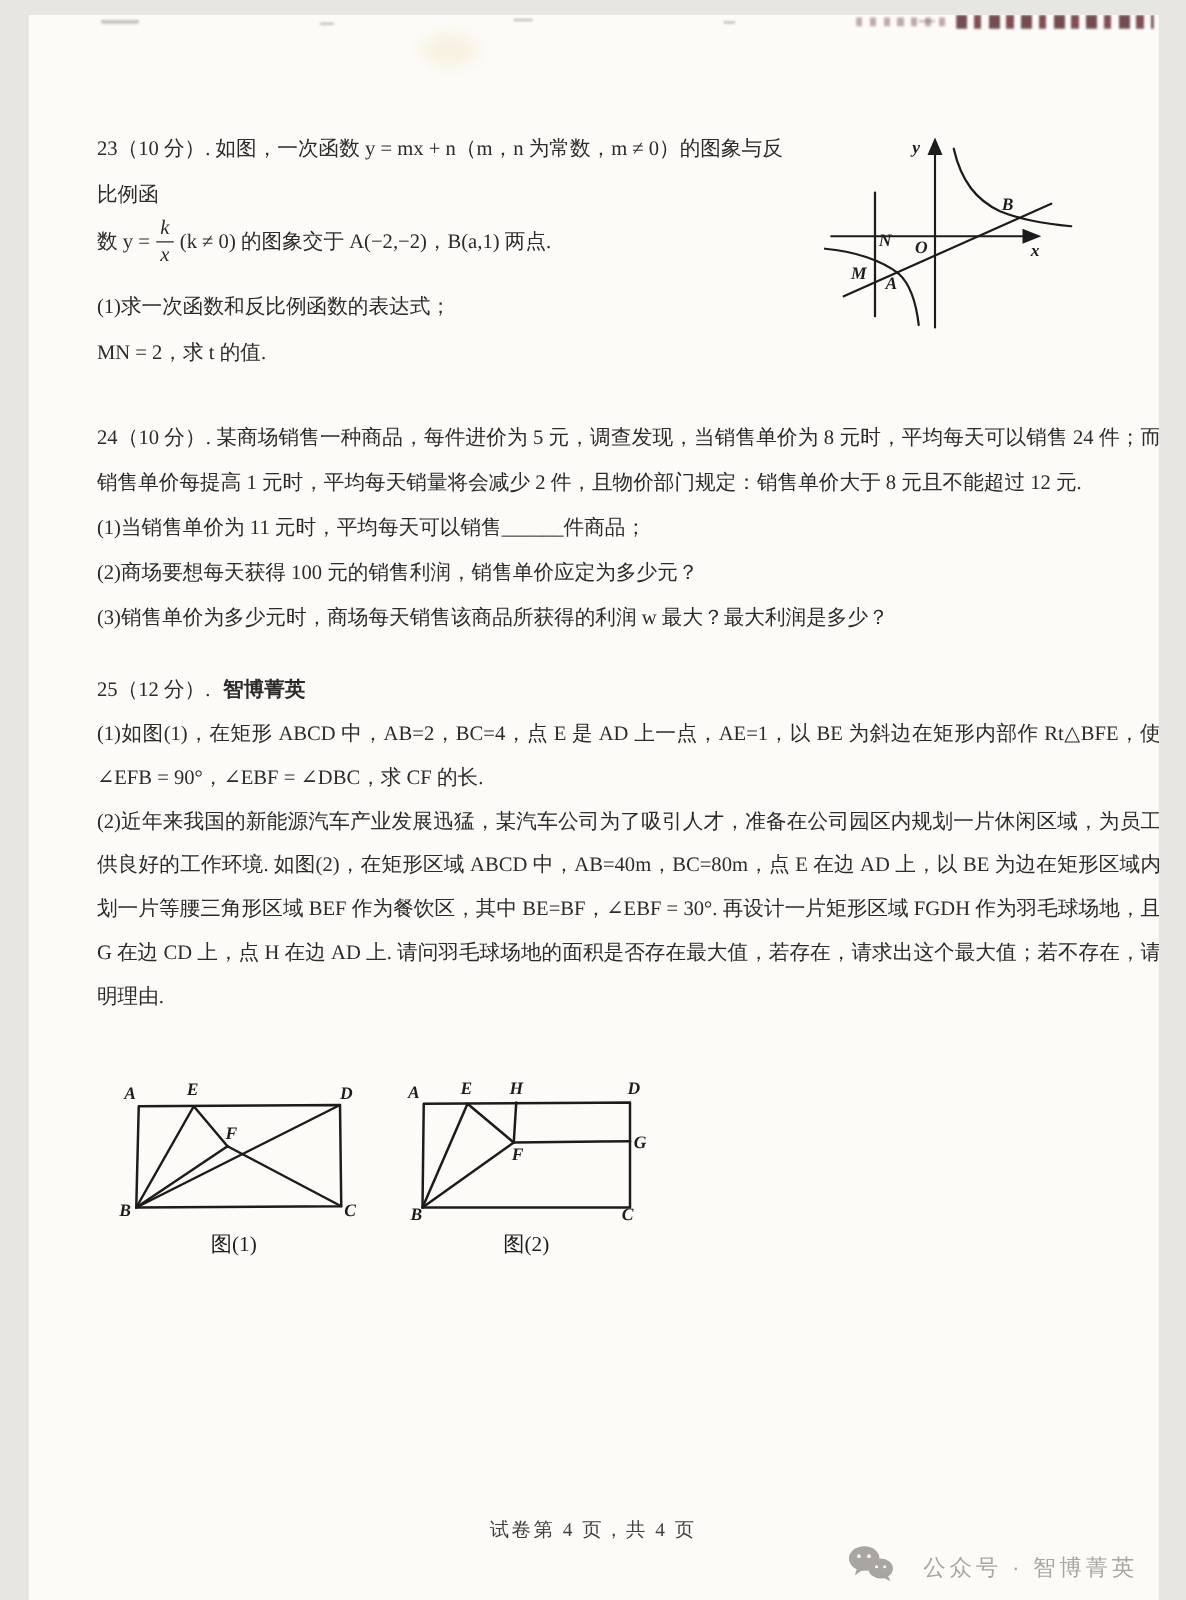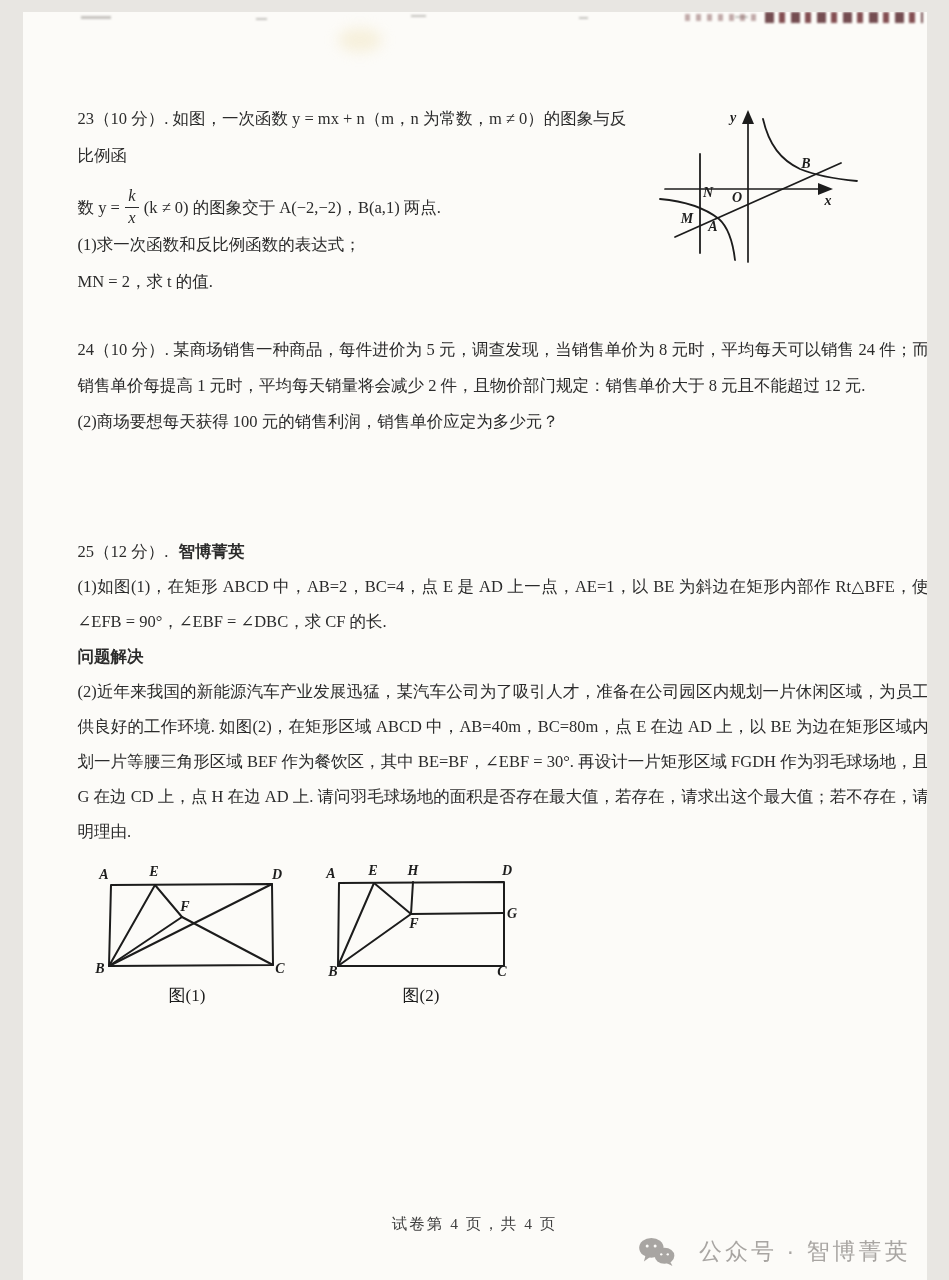--- a/index.html
+++ b/index.html
@@ -19,21 +19,21 @@
   }
   .red-frag2{
     top:2px;right:170px;width:72px;height:7px;opacity:.45;filter:blur(1px);
     background:repeating-linear-gradient(90deg,#7a4a4a 0 5px,transparent 5px 11px);
   }
   .smudge{left:315px;top:16px;width:44px;height:24px;background:#f2e7c4;opacity:.55;filter:blur(7px);border-radius:50%;}
   
   section{position:absolute;left:55px;width:868px;font-size:16.5px;line-height:36px;}
   .q23{top:88px;}
   .q23 .line{width:562px;line-height:37px;}
-  .q23 .frac-line{display:flex;align-items:flex-end;height:52px;}
+  .q23 .frac-line{display:flex;align-items:flex-start;height:52px;}
   .frac{display:inline-flex;flex-direction:column;align-items:center;margin:0 5px;line-height:1;font-style:italic;}
   .frac .bar{width:14px;border-top:1.5px solid #2b2b2b;margin:2px 0;}
   .q24{top:320px;}
   .q25{top:522px;line-height:35px;}
   p{margin:0;}
   .just{text-align:justify;text-justify:inter-ideograph;}
   .bold{font-weight:bold;}
   .q25 .headline .bold{margin-left:6px;}
   
   .graph{position:absolute;left:622px;top:85px;}
@@ -41,21 +41,21 @@
   .fig{position:absolute;top:0;}
   .fig1{left:0;}
   .fig2{left:240px;}
   svg text{font-family:"Liberation Serif","DejaVu Serif",serif;}
   .mathlbl{font-style:italic;font-weight:bold;font-size:14px;fill:#1d1d1d;}
   .caption{font-size:17px;fill:#1d1d1d;}
   
   .footer{position:absolute;top:1202px;left:0;width:100%;text-align:center;font-size:15.5px;letter-spacing:2px;color:#404040;}
   .watermark{
     position:absolute;right:16px;top:1224px;display:flex;align-items:flex-end;gap:23px;
-    color:#a8a5a2;font-size:23px;letter-spacing:3px;
+    color:#a8a5a2;font-size:18px;letter-spacing:3px;
     font-family:"Liberation Sans","DejaVu Sans",sans-serif;
   }
 </style>
 </head>
 <body>
 
 <div class="page">
 
   <div class="artifact dash" style="left:58px;top:4px;width:30px;height:3px;"></div>
   <div class="artifact dash" style="left:233px;top:6px;width:11px;height:2px;"></div>
@@ -102,30 +102,31 @@
       <text x="92" y="105" class="mathlbl" text-anchor="middle">O</text>
       <text x="161" y="71" class="mathlbl" text-anchor="middle">B</text>
       <text x="63" y="100" class="mathlbl" text-anchor="middle">N</text>
       <text x="42" y="126" class="mathlbl" text-anchor="middle">M</text>
       <text x="68" y="134" class="mathlbl" text-anchor="middle">A</text>
     </svg>
   </div>
 
   <section class="q24">
     <p class="just">24（10 分）. 某商场销售一种商品，每件进价为 5 元，调查发现，当销售单价为 8 元时，平均每天可以销售 24 件；而当销售单价每提高 1 元时，平均每天销量将会减少 2 件，且物价部门规定：销售单价大于 8 元且不能超过 12 元.</p>
+    <p>(1)当销售单价为 11 元时，平均每天可以销售______件商品；</p>
     <p>(2)商场要想每天获得 100 元的销售利润，销售单价应定为多少元？</p>
+    <p>(3)销售单价为多少元时，商场每天销售该商品所获得的利润 w 最大？最大利润是多少？</p>
   </section>
 
   <section class="q25">
     <p class="headline">
       <span>25（12 分）.</span>
       <span class="bold">智博菁英</span>
     </p>
     <p class="just">(1)如图(1)，在矩形 ABCD 中，AB=2，BC=4，点 E 是 AD 上一点，AE=1，以 BE 为斜边在矩形内部作 Rt△BFE，使得 ∠EFB = 90°，∠EBF = ∠DBC，求 CF 的长.</p>
-    <p class="bold">问题解决</p>
     <p class="just">(2)近年来我国的新能源汽车产业发展迅猛，某汽车公司为了吸引人才，准备在公司园区内规划一片休闲区域，为员工提供良好的工作环境. 如图(2)，在矩形区域 ABCD 中，AB=40m，BC=80m，点 E 在边 AD 上，以 BE 为边在矩形区域内规划一片等腰三角形区域 BEF 作为餐饮区，其中 BE=BF，∠EBF = 30°. 再设计一片矩形区域 FGDH 作为羽毛球场地，且点 G 在边 CD 上，点 H 在边 AD 上. 请问羽毛球场地的面积是否存在最大值，若存在，请求出这个最大值；若不存在，请说明理由.</p>
   </section>
 
   <div class="figs">
 
     <div class="fig fig1">
       <svg width="262" height="160" viewBox="0 0 262 160">
         <g stroke="#1c1c1c" stroke-width="2" fill="none" stroke-linejoin="round" stroke-linecap="round">
           <polygon points="40,30 201,29 202,110 38,111"></polygon>
           <line x1="38" y1="111" x2="84" y2="30"></line>

